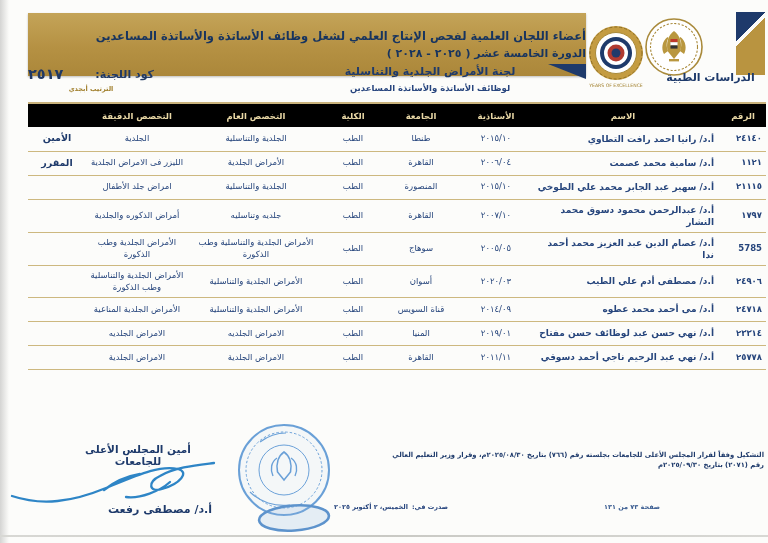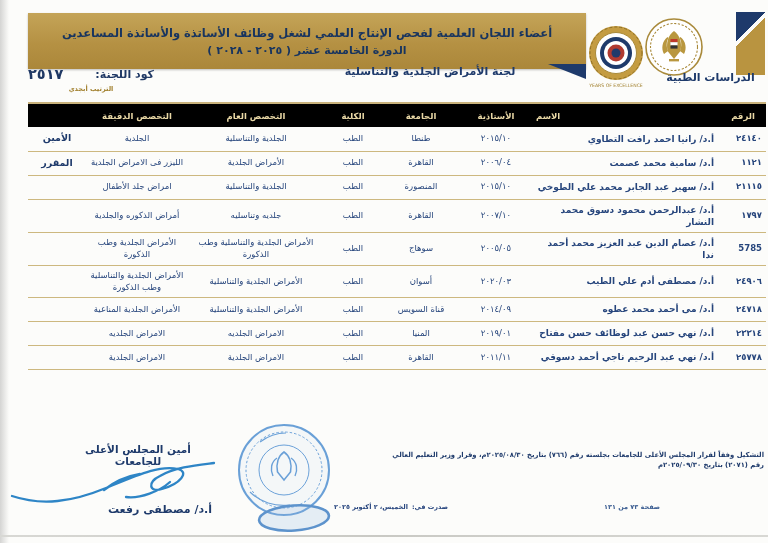--- a/index.html
+++ b/index.html
@@ -12,23 +12,23 @@
   .edge-shadow-left { position:absolute; left:0; top:0; width:9px; height:100%;
     background:linear-gradient(90deg, rgba(110,110,110,.28), rgba(110,110,110,0)); }
   .edge-line-bottom { position:absolute; left:0; top:535px; width:100%; height:2px;
     background:linear-gradient(90deg,#d8d8d4,#c9c9c4,#d8d8d4); }
 
   
   .corner-ornament { position:absolute; left:736px; top:12px; width:29px; height:63px;
     background:linear-gradient(135deg,#1e3a6b 0 32%, #fcfcfa 32% 38%, #b99440 38% 100%); }
 
   
-  .banner { position:absolute; left:28px; top:13px; width:558px; height:56px;
+  .banner { position:absolute; left:28px; top:13px; width:558px; height:63px;
     background:linear-gradient(180deg,#c4a458 0%, #b59143 55%, #ab873a 100%);
-    display:flex; flex-direction:column; justify-content:center; gap:4px; text-align:center;
+    display:flex; flex-direction:column; justify-content:center; gap:4px; text-align:right;
     box-shadow:0 1px 2px rgba(0,0,0,.25); }
   .banner .l1 { font-size:11.5px; font-weight:bold; color:#17345f; }
   .banner .l2 { font-size:11px; font-weight:bold; color:#17345f; }
   .banner-fold { position:absolute; left:548px; top:64px; width:0; height:0;
     border-top:15px solid #1e3a6b; border-left:38px solid transparent; }
 
   .seal { position:absolute; left:644px; top:17px; }
   .badge { position:absolute; left:586px; top:24px; }
 
   .category { position:absolute; left:663px; top:71px; width:95px; text-align:center;
@@ -42,21 +42,21 @@
   .codebox .coderow { display:flex; flex-direction:row; justify-content:space-between; align-items:center; direction:rtl; }
   .codebox .lbl { font-size:11px; font-weight:bold; }
   .codebox .val { font-size:14.5px; font-weight:bold; letter-spacing:1px; }
   .codebox .note { font-size:6.5px; font-weight:bold; color:#a2812f; text-align:center; margin-top:3px; }
 
   
   .table-wrap { position:absolute; left:28px; top:102px; width:738px; }
   table { width:738px; border-collapse:collapse; direction:rtl; table-layout:fixed; }
   thead th { background:#000000; color:#e9d8a6; font-size:8.5px; font-weight:bold;
     height:24px; padding:2px 4px; border-top:2px solid #c9b27c; text-align:center; white-space:nowrap; }
-  thead th.h1 { text-align:left; padding-right:10px; }
+  thead th.h1 { text-align:center; padding-right:10px; }
   tbody td { font-size:8.5px; padding:4px 3px; height:24px; border-bottom:1px solid #cdb87f;
     text-align:center; vertical-align:middle; color:#26457c; line-height:1.35; }
   td.cell-number { text-align:right; font-weight:bold; padding-right:4px; }
   td.cell-name { text-align:right; font-weight:bold; font-size:9px; padding-right:6px; }
   td.cell-role { font-weight:bold; font-size:9.5px; color:#1e3a6b; }
 
   
   .decree { position:absolute; right:4px; top:450px; width:384px; font-size:6.8px; font-weight:bold;
     color:#1e3a6b; text-align:right; direction:rtl; line-height:1.5; }
   .sec-title { position:absolute; left:60px; top:443px; width:156px; text-align:center;
@@ -107,20 +107,21 @@
       <circle cx="30" cy="29" r="8.5" fill="#b03a30"></circle>
       <circle cx="30" cy="29" r="4.5" fill="#1e3a6b"></circle>
       <text x="30" y="63" text-anchor="middle" font-size="4.6" fill="#a2812f" font-family="DejaVu Sans, sans-serif">YEARS OF EXCELLENCE</text>
     </svg>
   </div>
 
   <div class="category">الدراسات الطبية</div>
 
   <div class="committee">
     <div class="cname">لجنة الأمراض الجلدية والتناسلية</div>
+    <div class="csub">لوظائف الأساتذة والأساتذة المساعدين</div>
   </div>
 
   <div class="codebox">
     <div class="coderow">
       <span class="lbl">كود اللجنة:</span>
       <span class="val">٢٥١٧</span>
     </div>
     <div class="note">الترتيب أبجدي</div>
   </div>
 

